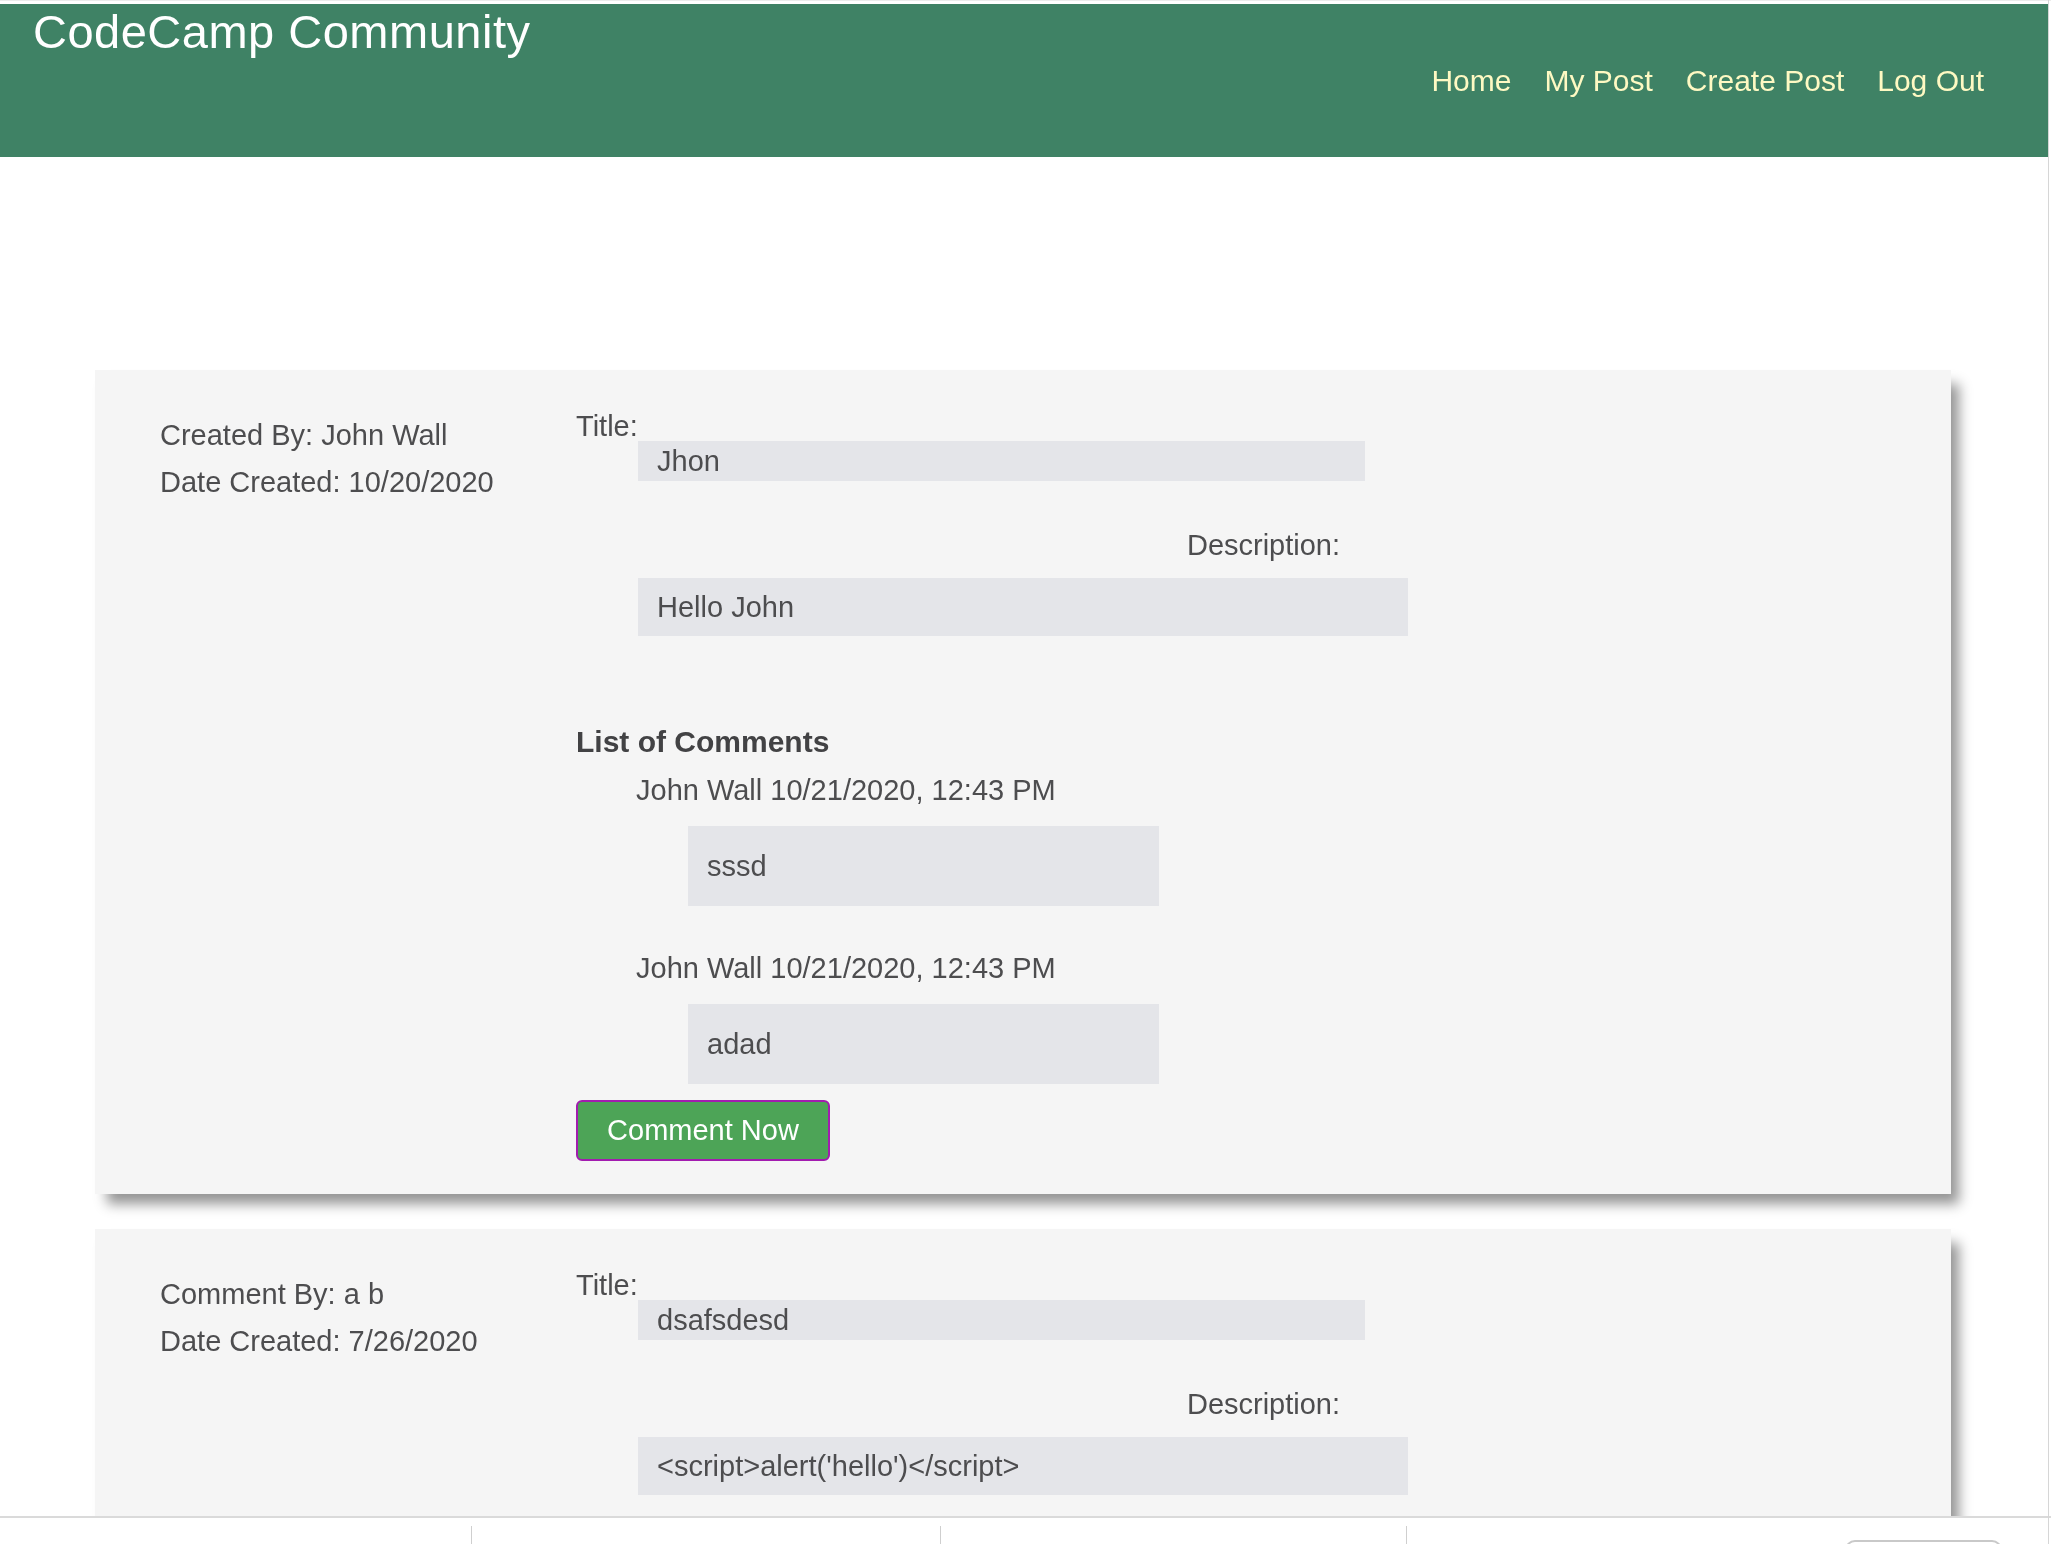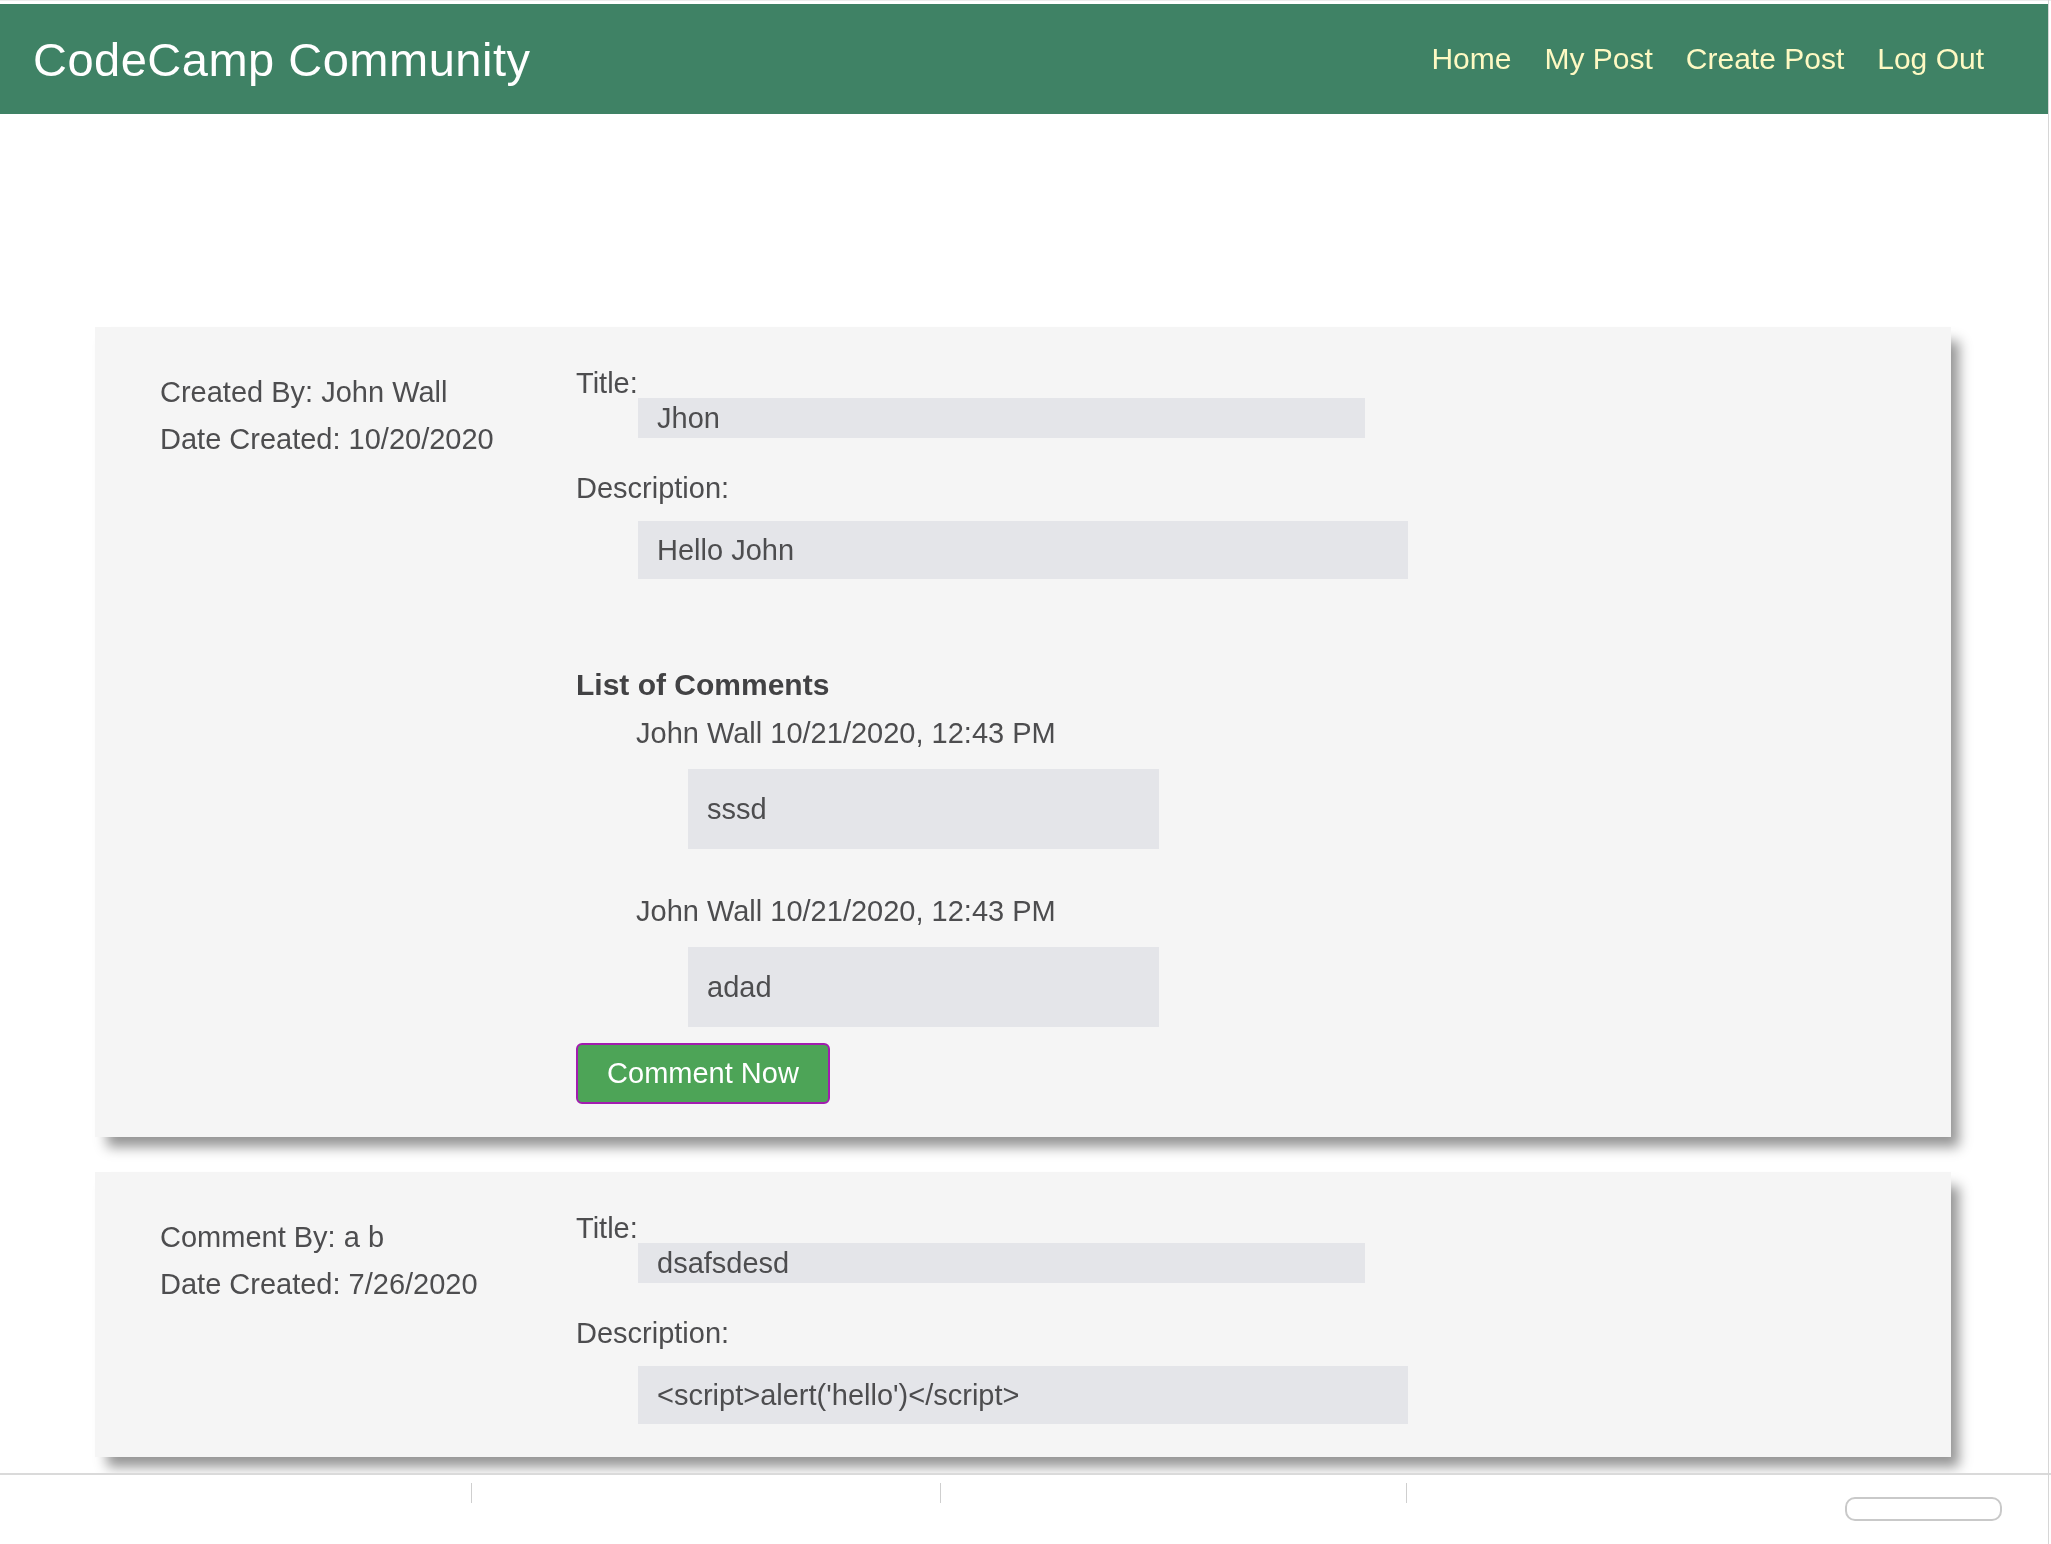--- a/index.html
+++ b/index.html
@@ -3,22 +3,22 @@
 <meta charset="utf-8">
 <style>
   * { margin:0; padding:0; box-sizing:border-box; }
   html,body { width:2051px; height:1544px; overflow:hidden; background:#ffffff;
               font-family:"Liberation Sans", sans-serif; }
   .right-edge { position:absolute; top:0; right:2px; width:1px; height:1544px;
                 background:#d6d6d6; z-index:50; }
   .top-gap { height:4px; background:#ffffff; border-top:1px solid #ececec; }
 
   
-  .header { height:110px; width:calc(100% - 3px); background:var(--green,#3F8265);
-            display:flex; align-items:center; }
+  .header { height:153px; width:calc(100% - 3px); background:var(--green,#3F8265);
+            display:flex; }
   .brand { color:#ffffff; font-size:47px; font-weight:400; letter-spacing:0.5px;
            margin-left:33px; }
   .nav { display:flex; align-items:center; gap:33px; margin-left:auto;
          padding-right:64px; }
   .nav a { color:#fef9c3; font-size:30px; text-decoration:none; cursor:pointer;
            white-space:nowrap; }
 
   
   .content { position:relative; height:1359px; overflow:hidden; background:#fff; }
   .card { width:1856px; margin-left:95px; background:#f5f5f5;
@@ -28,21 +28,21 @@
   .card-2 { margin-top:35px; }
 
   .card-info { width:481px; padding-left:65px; flex-shrink:0; }
   .card-info p { font-size:29px; color:#4d4d4f; line-height:47px; }
 
   .card-form { flex:1; }
   .field-label { display:block; font-size:29px; color:#4d4d4f; line-height:29px; }
   .box { background:#e4e5e9; display:flex; align-items:center;
          padding-left:19px; font-size:29px; color:#4d4d4f; }
   .title-box { width:727px; height:40px; margin-left:62px; }
-  .desc-label { margin-top:36px; }
+  .desc-label { margin-top:50px;text-align:center; }
   .desc-box  { width:770px; height:58px; margin-left:62px; margin-top:18px; }
 
   .comments-heading { margin-top:89px; font-size:30px; font-weight:700;
                       color:#424244; line-height:34px; }
   .comment { }
   .comment-author { margin-top:14px; font-size:29px; color:#4d4d4f;
                     line-height:34px; margin-left:60px; }
   .comment-box { width:471px; height:80px; margin-left:112px; margin-top:19px; }
   .comment + .comment .comment-author { margin-top:45px; }
 

